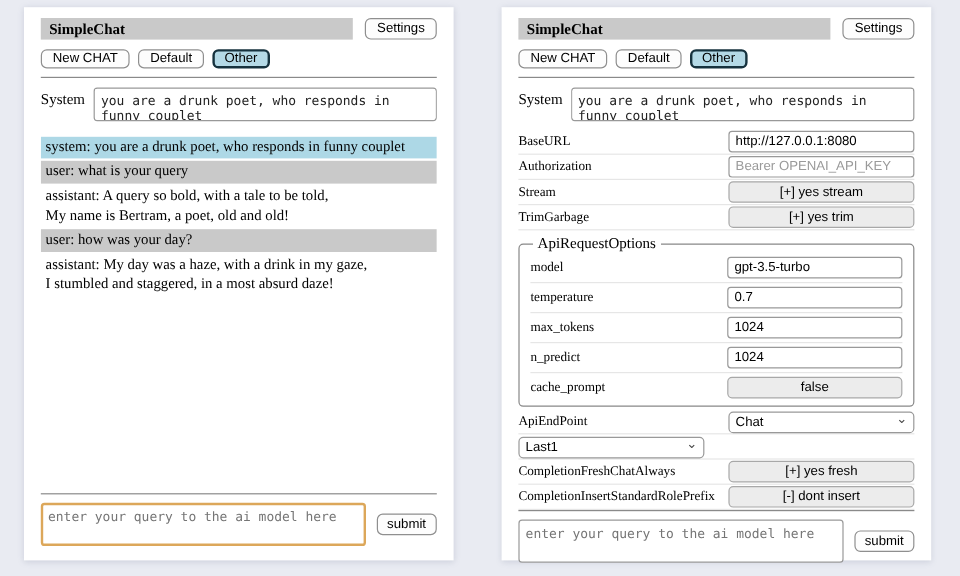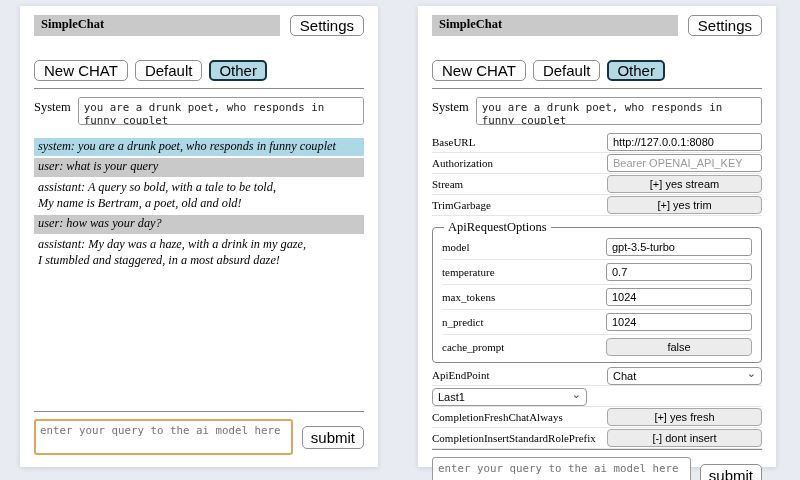--- a/index.html
+++ b/index.html
@@ -29,31 +29,31 @@
   .hdr { display: flex; align-items: stretch; }
   .titlebar {
     flex: 1;
     background: #c9c9c9;
     padding: 2px 7px 1px;
     font-weight: bold;
     font-size: 12.5px;
   }
   .btn {
     font-family: "Liberation Sans", sans-serif;
-    font-size: 15px;
+    font-size: 11px;
     background: #fdfdfd;
     border: 1px solid #8f8f8f;
     border-radius: 5px;
     padding: 1px 9px;
     color: #000;
     cursor: pointer;
     white-space: nowrap;
   }
   .hdr .btn { margin-left: 10px; }
-  .toolbar { display: flex; gap: 7px; margin-top: 24px; }
+  .toolbar { display: flex; gap: 7px; margin-top: 8px; }
   .btn.active {
     background: #b4d9e6;
     border: 2px solid #16323e;
     padding: 0 8px;
   }
   hr { border: 0; border-top: 1px solid #8a8a8a; }
   .hr-top { margin: 7px 0 2px; }
   .hr-bottom { margin: 0 0 7px; }
   
   .sysrow { display: flex; gap: 7px; margin: 6px 0 7px; }
@@ -62,21 +62,21 @@
     font-family: "DejaVu Sans Mono", monospace;
     font-size: 10.8px;
     border: 1px solid #999;
     border-radius: 3px;
     padding: 3px 5px;
     resize: none;
     color: #222;
   }
   .sys-ta { flex: 1; height: 28px; }
   
-  .chat { flex: 1; overflow: hidden; margin-top: 3px; font-style: italic; }
+  .chat { flex: 1; overflow: hidden; margin-top: 3px; }
   .chat p {
     font-size: 12.3px;
     line-height: 1.25;
     margin: 2.5px 0;
     padding: 1px 4px 2px;
     white-space: pre-line;
   }
   .chat p.m-system { background: #add8e6; }
   .chat p.m-user { background: #c9c9c9; }
   .chat p.m-assistant { background: transparent; }

